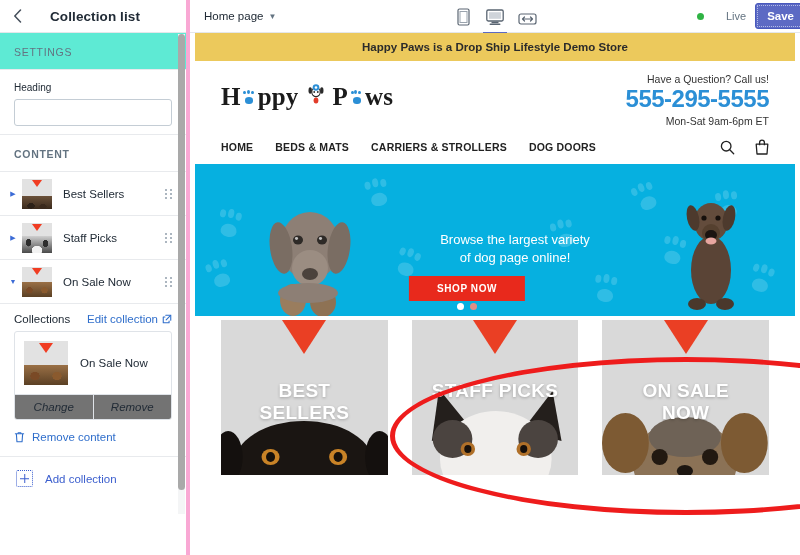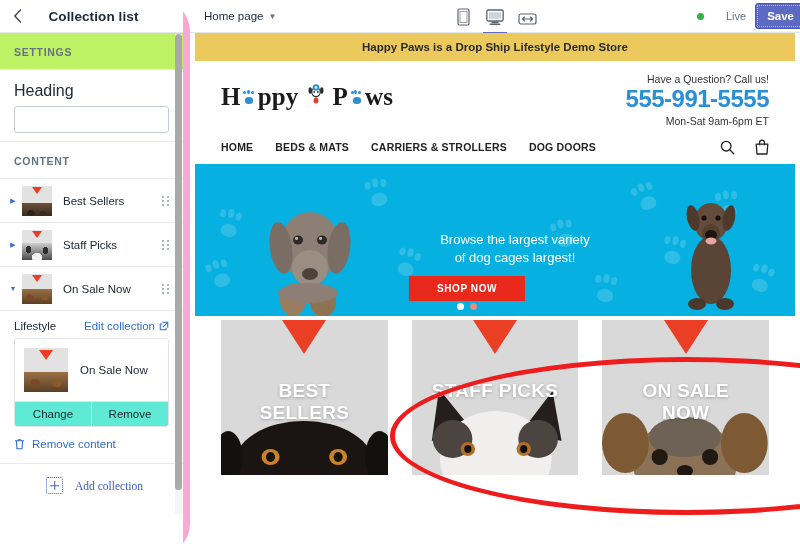--- a/index.html
+++ b/index.html
@@ -8,52 +8,51 @@
     overflow: hidden;
     font-family: "Liberation Sans", sans-serif;
     background: #fff;
   }
   .app { display: flex; width: 800px; height: 555px; position: relative; }
 
   
   .sidebar {
     width: 190px; height: 555px;
     background: #fff;
-    border-right: 7px solid #f9a8d4;
+    border-right: 4px solid #f9a8d4;
     display: flex; flex-direction: column;
     position: relative;
-    border-radius: 31px;
   }
   .sb-header {
     height: 33px; min-height: 33px;
     display: flex; align-items: center;
     border-bottom: 1px solid #e4e7ea;
     background: #fff;
     position: relative;
   }
   .back-btn {
     width: 34px; height: 33px;
     display: flex; align-items: center; justify-content: center;
     color: #454f5b; font-size: 15px; cursor: pointer;
   }
   .sb-title {
     flex: 1; text-align: center;
     font-size: 13.5px; font-weight: bold; color: #212b36;
     letter-spacing: .1px; padding-right: 30px;
   }
   .sb-section-label {
-    font-size: 10.5px; font-weight: bold; letter-spacing: .7px;
+    font-size: 10.5px; font-weight: normal; letter-spacing: .7px;
     color: #637381; padding: 13px 14px 11px 14px;
     border-bottom: 1px solid #e8eaed;
-    background: #bef264;
+    background: #5eead4;
   }
   .sb-body { flex: 1; overflow: hidden; background: #fff; }
 
   .field-block { padding: 12px 14px 8px 14px; }
-  .field-label { font-size: 16px; color: #212b36; margin-bottom: 6px; }
+  .field-label { font-size: 10px; color: #212b36; margin-bottom: 6px; }
   .text-input {
     width: 100%; height: 27px;
     border: 1px solid #c4cdd5; border-radius: 3px;
     background: #fff; outline: none;
     font-family: "Liberation Sans", sans-serif; font-size: 11.5px;
     padding: 0 7px; color: #212b36;
   }
   .slider-block { padding: 4px 14px 13px 14px; }
   .slider-row { display: flex; align-items: center; gap: 10px; margin-top: 7px; }
   .slider-track {
@@ -153,32 +152,32 @@
     position: absolute; bottom: 0; left: 0; right: 0; height: 20px;
     background:
       radial-gradient(ellipse 10px 9px at 25% 55%, #7a4a26 45%, transparent 47%),
       radial-gradient(ellipse 10px 9px at 75% 55%, #8a5a2e 45%, transparent 47%),
       linear-gradient(to bottom, #9a7046 0%, #5b4024 100%);
   }
   .cd-name { font-size: 11.5px; color: #212b36; padding-left: 12px; }
   .cd-actions { display: flex; border-top: 1px solid #dfe3e8; }
   .cd-btn {
     flex: 1; text-align: center; padding: 6px 0;
-    font-size: 11.5px; color: #212b36; cursor: pointer; background: #5eead4;
+    font-size: 11.5px; color: #212b36; cursor: pointer; background: #737373; font-style: italic;
   }
   .cd-btn + .cd-btn { border-left: 1px solid #dfe3e8; }
 
   .remove-content {
     display: flex; align-items: center; gap: 7px;
     padding: 11px 14px 13px 14px;
     font-size: 11.5px; color: #2f6ecb; cursor: pointer;
   }
   .trash { width: 11px; height: 12px; }
 
-  .add-collection-wrap { border-top: 1px solid #e8eaed; padding: 13px 30px; font-family: Liberation Serif, serif; }
+  .add-collection-wrap { border-top: 1px solid #e8eaed; padding: 13px 0; }
   .add-collection {
     display: flex; align-items: center; gap: 12px;
     font-size: 11.5px; color: #3c5fce; cursor: pointer; padding-left: 16px;
   }
   .add-icon {
     width: 17px; height: 17px; flex: 0 0 17px;
     border: 1.5px dotted #3c5fce; border-radius: 2px;
     position: relative;
   }
   .add-icon::before, .add-icon::after {
@@ -434,21 +433,21 @@
             <i></i>
             <i></i>
             <i></i>
             <i></i>
             <i></i>
         </div>
       </div>
 
       <div class="coll-detail">
         <div class="cd-top">
-          <div class="cd-label">Lifestyle</div>
+          <div class="cd-label">Collections</div>
           <div class="cd-edit">
             <span>Edit collection</span>
             <svg class="ext-icon" viewBox="0 0 12 12">
               <path d="M4.5 1.5 H10.5 V7.5" fill="none" stroke="#2f6ecb" stroke-width="1.3" stroke-linecap="round"></path>
               <path d="M10 2 L5 7" stroke="#2f6ecb" stroke-width="1.3" stroke-linecap="round"></path>
               <path d="M8.5 8.5 V10.5 H1.5 V3.5 H3.5" fill="none" stroke="#2f6ecb" stroke-width="1.3" stroke-linecap="round" stroke-linejoin="round"></path>
             </svg>
           </div>
         </div>
         <div class="cd-card">
@@ -563,21 +562,21 @@
                 <span class="pad main"></span>
                   <span class="pad t1"></span>
                   <span class="pad t2"></span>
                   <span class="pad t3"></span>
               </span>
               <span>ws</span>
             </div>
           </div>
           <div class="contact">
             <div class="contact-q">Have a Question? Call us!</div>
-            <div class="contact-phone">555-991-5555</div>
+            <div class="contact-phone">555-295-5555</div>
             <div class="contact-hours">Mon-Sat 9am-6pm ET</div>
           </div>
         </div>
 
         <div class="site-nav">
           <span class="nav-link">HOME</span>
           <span class="nav-link">BEDS &amp; MATS</span>
           <span class="nav-link">CARRIERS &amp; STROLLERS</span>
           <span class="nav-link">DOG DOORS</span>
           <span class="nav-icons">
@@ -684,21 +683,21 @@
               <ellipse cx="36" cy="49" rx="5.5" ry="3.5" fill="#e8a6a0"></ellipse>
               <circle cx="29" cy="26" r="2.6" fill="#17100c"></circle>
               <circle cx="43" cy="26" r="2.6" fill="#17100c"></circle>
               <ellipse cx="22" cy="112" rx="9" ry="6" fill="#4a382c"></ellipse>
               <ellipse cx="50" cy="112" rx="9" ry="6" fill="#4a382c"></ellipse>
             </svg>
           </div>
 
           <div class="hero-sub">
             <div>Browse the largest variety</div>
-            <div>of dog cages largest!</div>
+            <div>of dog page online!</div>
           </div>
           <div class="shop-now">SHOP NOW</div>
           <div class="dots">
             <span class="dot on"></span>
             <span class="dot"></span>
           </div>
         </div>
 
         <div class="collections">
 

